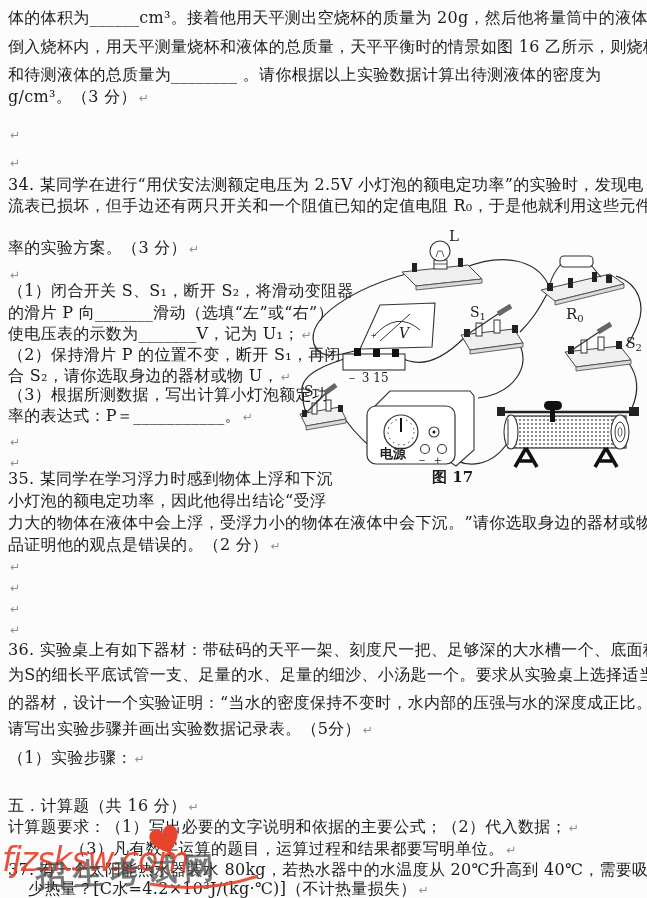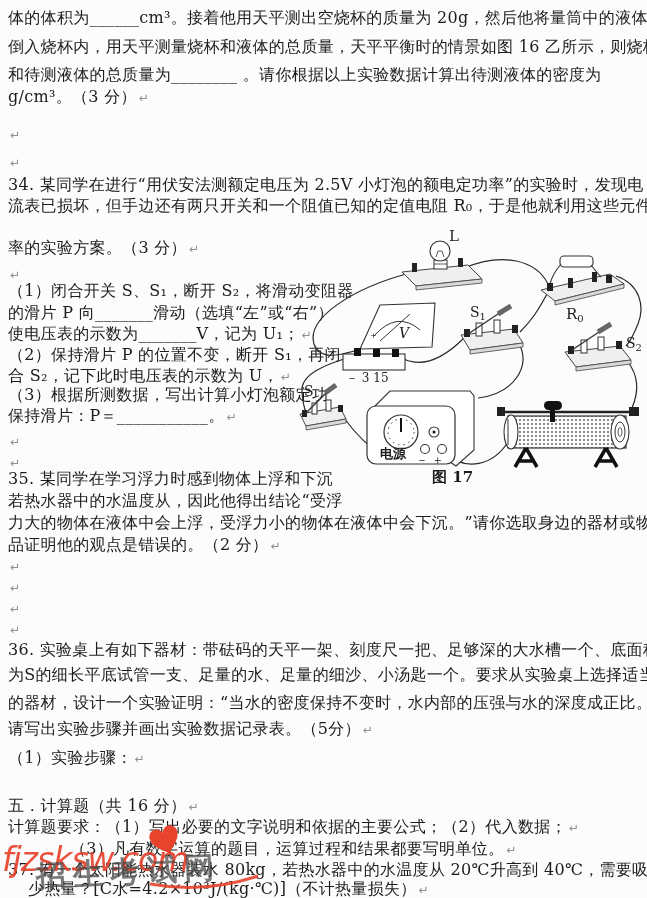--- a/index.html
+++ b/index.html
@@ -31,27 +31,27 @@
   <div class="ln" style="top:124px"><span></span><span class="pc">↵</span></div>
   <div class="ln" style="top:152px"><span></span><span class="pc">↵</span></div>
   <div class="ln" style="top:175px"><span>34. 某同学在进行“用伏安法测额定电压为 2.5V 小灯泡的额电定功率”的实验时，发现电</span></div>
   <div class="ln" style="top:196px"><span>流表已损坏，但手边还有两只开关和一个阻值已知的定值电阻 R₀，于是他就利用这些元件重</span></div>
   <div class="ln" style="top:238px"><span>率的实验方案。（3 分）</span><span class="pc">↵</span></div>
   <div class="ln" style="top:264px"><span></span><span class="pc">↵</span></div>
   <div class="ln" style="top:281px"><span>（1）闭合开关 S、S₁，断开 S₂，将滑动变阻器</span></div>
   <div class="ln" style="top:324px"><span>使电压表的示数为_______V，记为 U₁；</span><span class="pc">↵</span></div>
   <div class="ln" style="top:303px"><span>的滑片 P 向_______滑动（选填“左”或“右”）</span></div>
   <div class="ln" style="top:345px"><span>（2）保持滑片 P 的位置不变，断开 S₁，再闭</span></div>
-  <div class="ln" style="top:366px"><span>合 S₂，记下此时电压表的示数为 U，</span><span class="pc">↵</span></div>
+  <div class="ln" style="top:366px"><span>合 S₂，请你选取身边的器材或物 U，</span><span class="pc">↵</span></div>
   <div class="ln" style="top:385px"><span>（3）根据所测数据，写出计算小灯泡额定功</span></div>
-  <div class="ln" style="top:406px"><span>保持滑片：P＝___________。</span><span class="pc">↵</span></div>
+  <div class="ln" style="top:406px"><span>率的表达式：P＝___________。</span><span class="pc">↵</span></div>
   <div class="ln" style="top:431px"><span></span><span class="pc">↵</span></div>
   <div class="ln" style="top:452px"><span></span><span class="pc">↵</span></div>
   <div class="ln" style="top:469px"><span>35. 某同学在学习浮力时感到物体上浮和下沉</span></div>
-  <div class="ln" style="top:491px"><span>若热水器中的水温度从，因此他得出结论“受浮</span></div>
+  <div class="ln" style="top:491px"><span>小灯泡的额电定功率，因此他得出结论“受浮</span></div>
   <div class="ln" style="top:513px"><span>力大的物体在液体中会上浮，受浮力小的物体在液体中会下沉。”请你选取身边的器材或物</span></div>
   <div class="ln" style="top:535px"><span>品证明他的观点是错误的。（2 分）</span><span class="pc">↵</span></div>
   <div class="ln" style="top:556px"><span></span><span class="pc">↵</span></div>
   <div class="ln" style="top:577px"><span></span><span class="pc">↵</span></div>
   <div class="ln" style="top:598px"><span></span><span class="pc">↵</span></div>
   <div class="ln" style="top:619px"><span></span><span class="pc">↵</span></div>
   <div class="ln" style="top:640px"><span>36. 实验桌上有如下器材：带砝码的天平一架、刻度尺一把、足够深的大水槽一个、底面积</span></div>
   <div class="ln" style="top:665px"><span>为S的细长平底试管一支、足量的水、足量的细沙、小汤匙一个。要求从实验桌上选择适当</span></div>
   <div class="ln" style="top:693px"><span>的器材，设计一个实验证明：“当水的密度保持不变时，水内部的压强与水的深度成正比。”</span></div>
   <div class="ln" style="top:719px"><span>请写出实验步骤并画出实验数据记录表。（5分）</span><span class="pc">↵</span></div>

